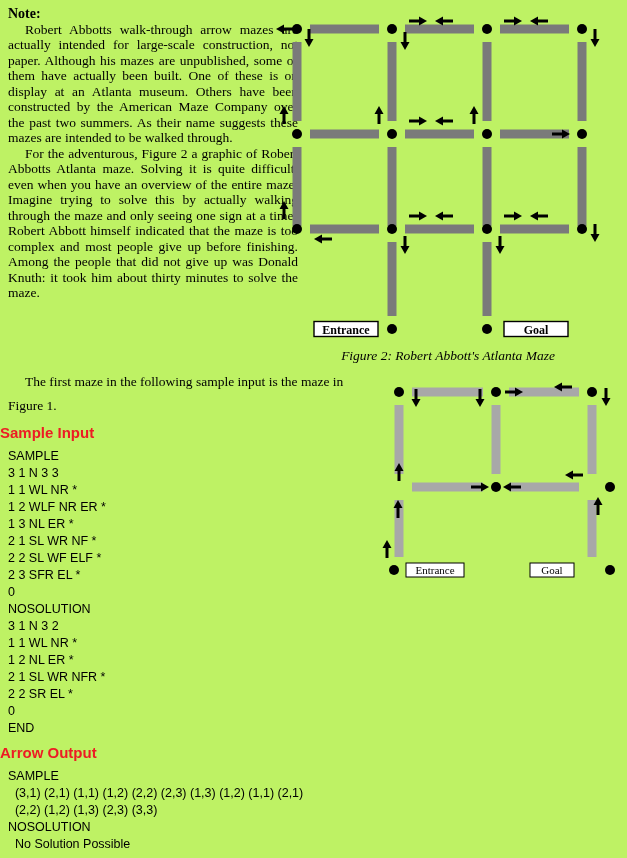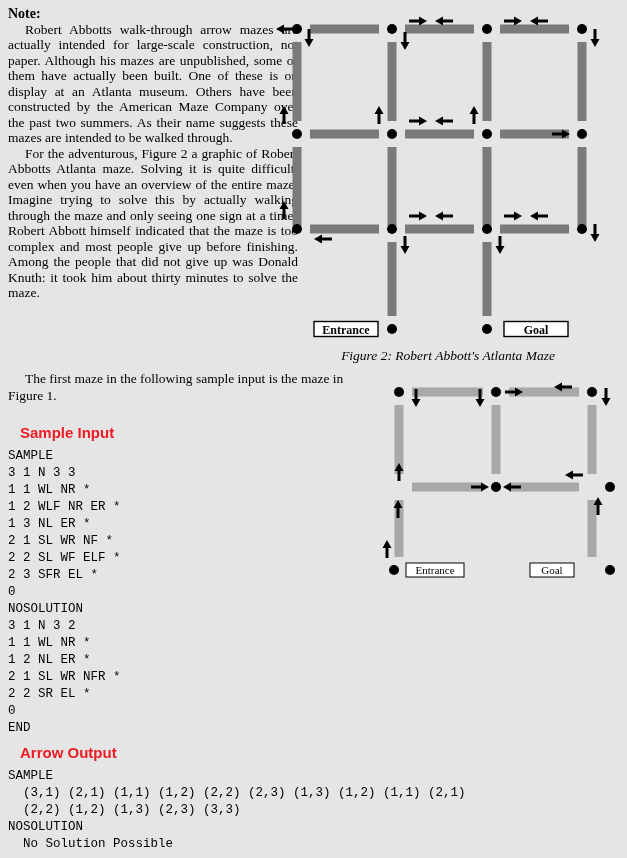--- a/index.html
+++ b/index.html
@@ -1,35 +1,35 @@
 <!DOCTYPE html>
 <html><head>
 <meta charset="utf-8">
 <style>
   html,body{margin:0;padding:0;background:#fff;}
-  .page{position:relative;width:627px;height:858px;background:#e5e5e5;color:#000;
+  .page{position:relative;width:627px;height:858px;background:#bef264;color:#000;
         font-family:"Liberation Serif",serif;overflow:hidden;}
 
   .note{position:absolute;left:8px;top:6px;width:290px;font-size:13.5px;line-height:15.5px;text-align:justify;}
   .note-head{font-weight:bold;font-size:14px;}
   .note p{margin:0;text-indent:17px;}
 
   .fig2{position:absolute;left:272px;top:4px;width:352px;}
   .fig1{position:absolute;left:382px;top:380px;width:245px;}
   .fig-caption{font-size:13.5px;line-height:17px;text-align:center;margin-top:1px;font-style:italic;}
 
-  .intro{position:absolute;left:8px;top:370px;width:372px;font-size:13.5px;line-height:17px;text-indent:17px;}
-
-  .red-heading{position:absolute;left:20px;font-family:"Liberation Sans",sans-serif;
+  .intro{position:absolute;left:8px;top:370px;width:372px;font-size:13.5px;line-height:24px;text-indent:17px;}
+
+  .red-heading{position:absolute;left:0;font-family:"Liberation Sans",sans-serif;
                font-weight:bold;font-size:15px;}
   #sample-input-heading{top:424px;}
   #sample-output-heading{top:744px;}
 
   pre.code{position:absolute;left:8px;margin:0;
-           font-family:Liberation Mono, monospace;
+           font-family:Liberation Sans, sans-serif;
            font-size:12.5px;line-height:17px;color:#000;}
   #sample-input-block{top:448px;}
   #sample-output-block{top:768px;}
 
   svg text{font-family:"Liberation Serif",serif;fill:#000;}
   .endpoint-box{fill:#fff;stroke:#000;}
 </style>
 </head>
 <body>
 

